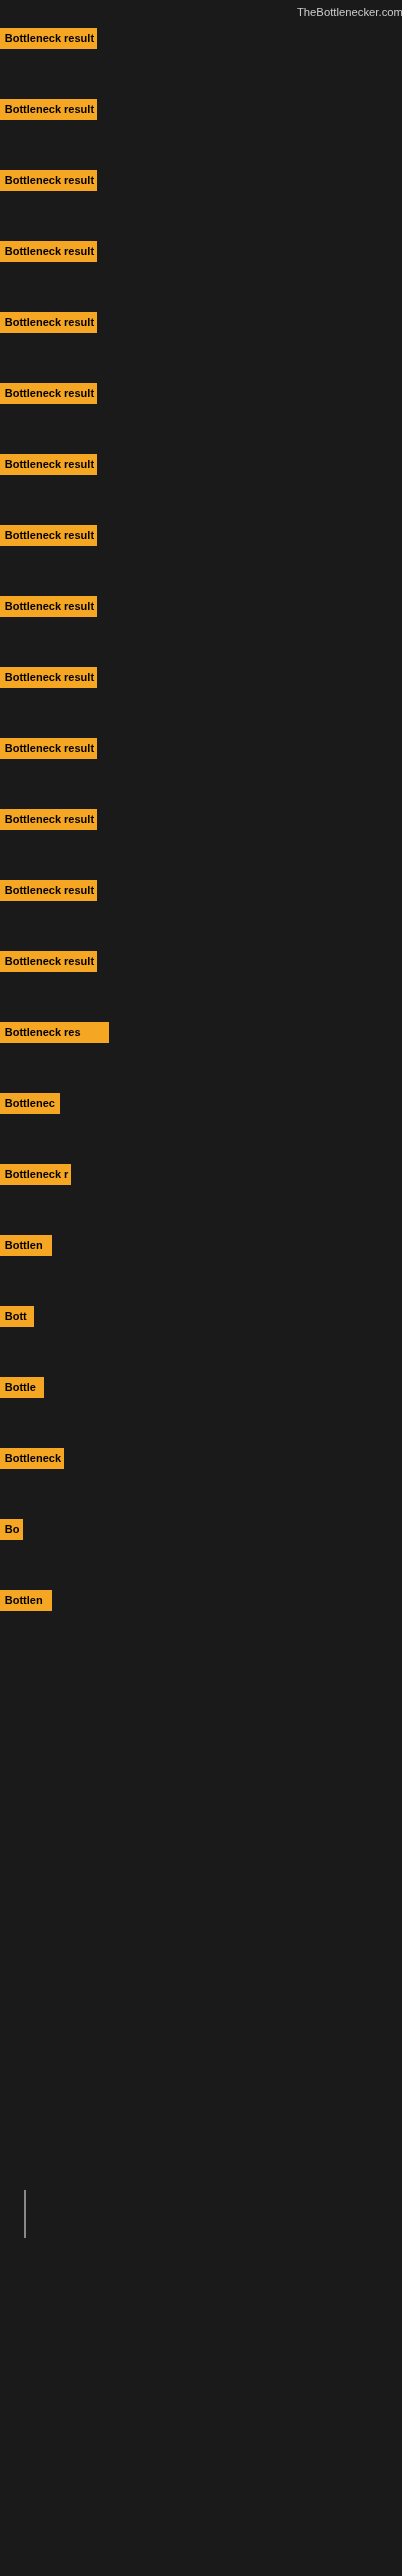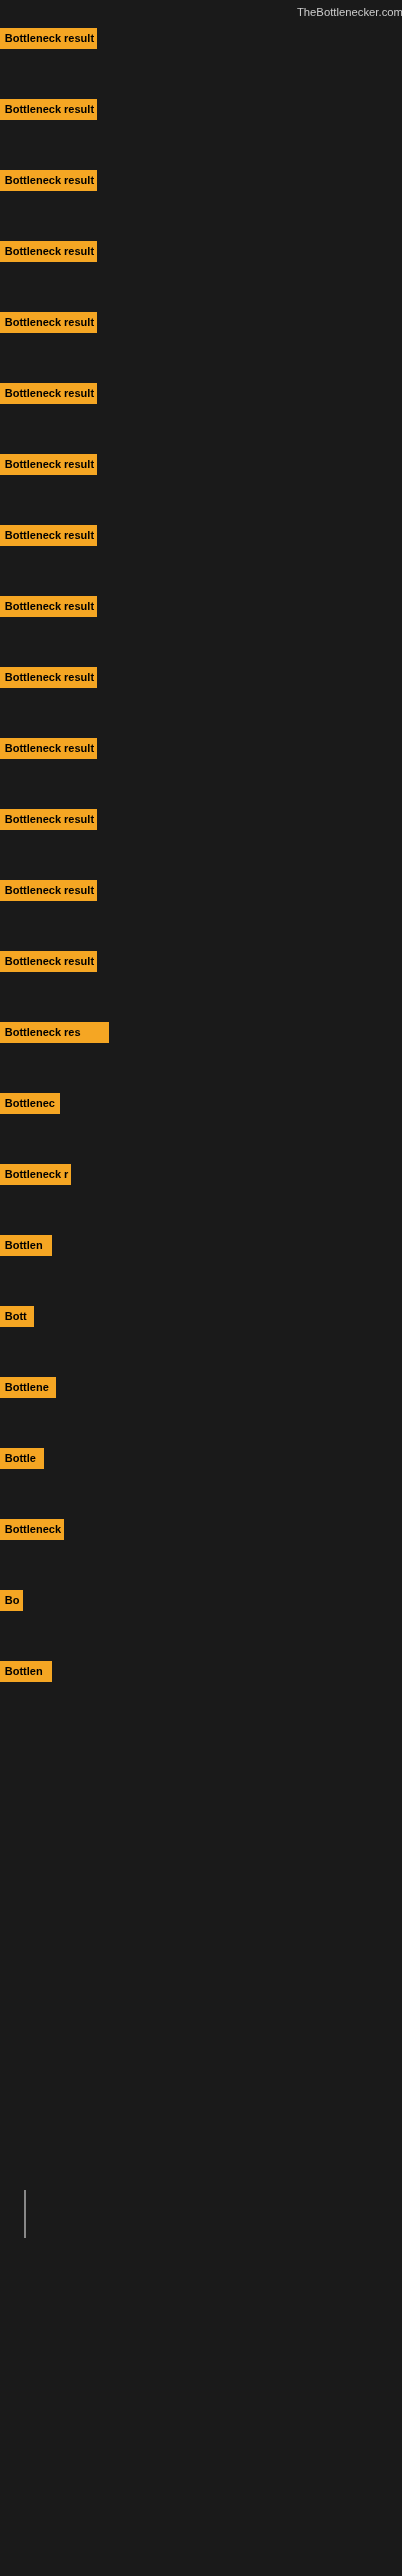--- a/index.html
+++ b/index.html
@@ -110,23 +110,20 @@
     <div class="bar-row">
       <div class="bottleneck-bar" style="width: 71px;">Bottleneck r</div>
     </div>
     <div class="bar-row">
       <div class="bottleneck-bar" style="width: 52px;">Bottlen</div>
     </div>
     <div class="bar-row">
       <div class="bottleneck-bar" style="width: 34px;">Bott</div>
     </div>
     <div class="bar-row">
-      <div class="bottleneck-bar" style="width: 56px;">Bottlene</div>
-    </div>
-    <div class="bar-row">
       <div class="bottleneck-bar" style="width: 44px;">Bottle</div>
     </div>
     <div class="bar-row">
       <div class="bottleneck-bar" style="width: 64px;">Bottleneck</div>
     </div>
     <div class="bar-row">
       <div class="bottleneck-bar" style="width: 22.5px;">Bo</div>
     </div>
     <div class="bar-row">
       <div class="bottleneck-bar" style="width: 52px;">Bottlen</div>

